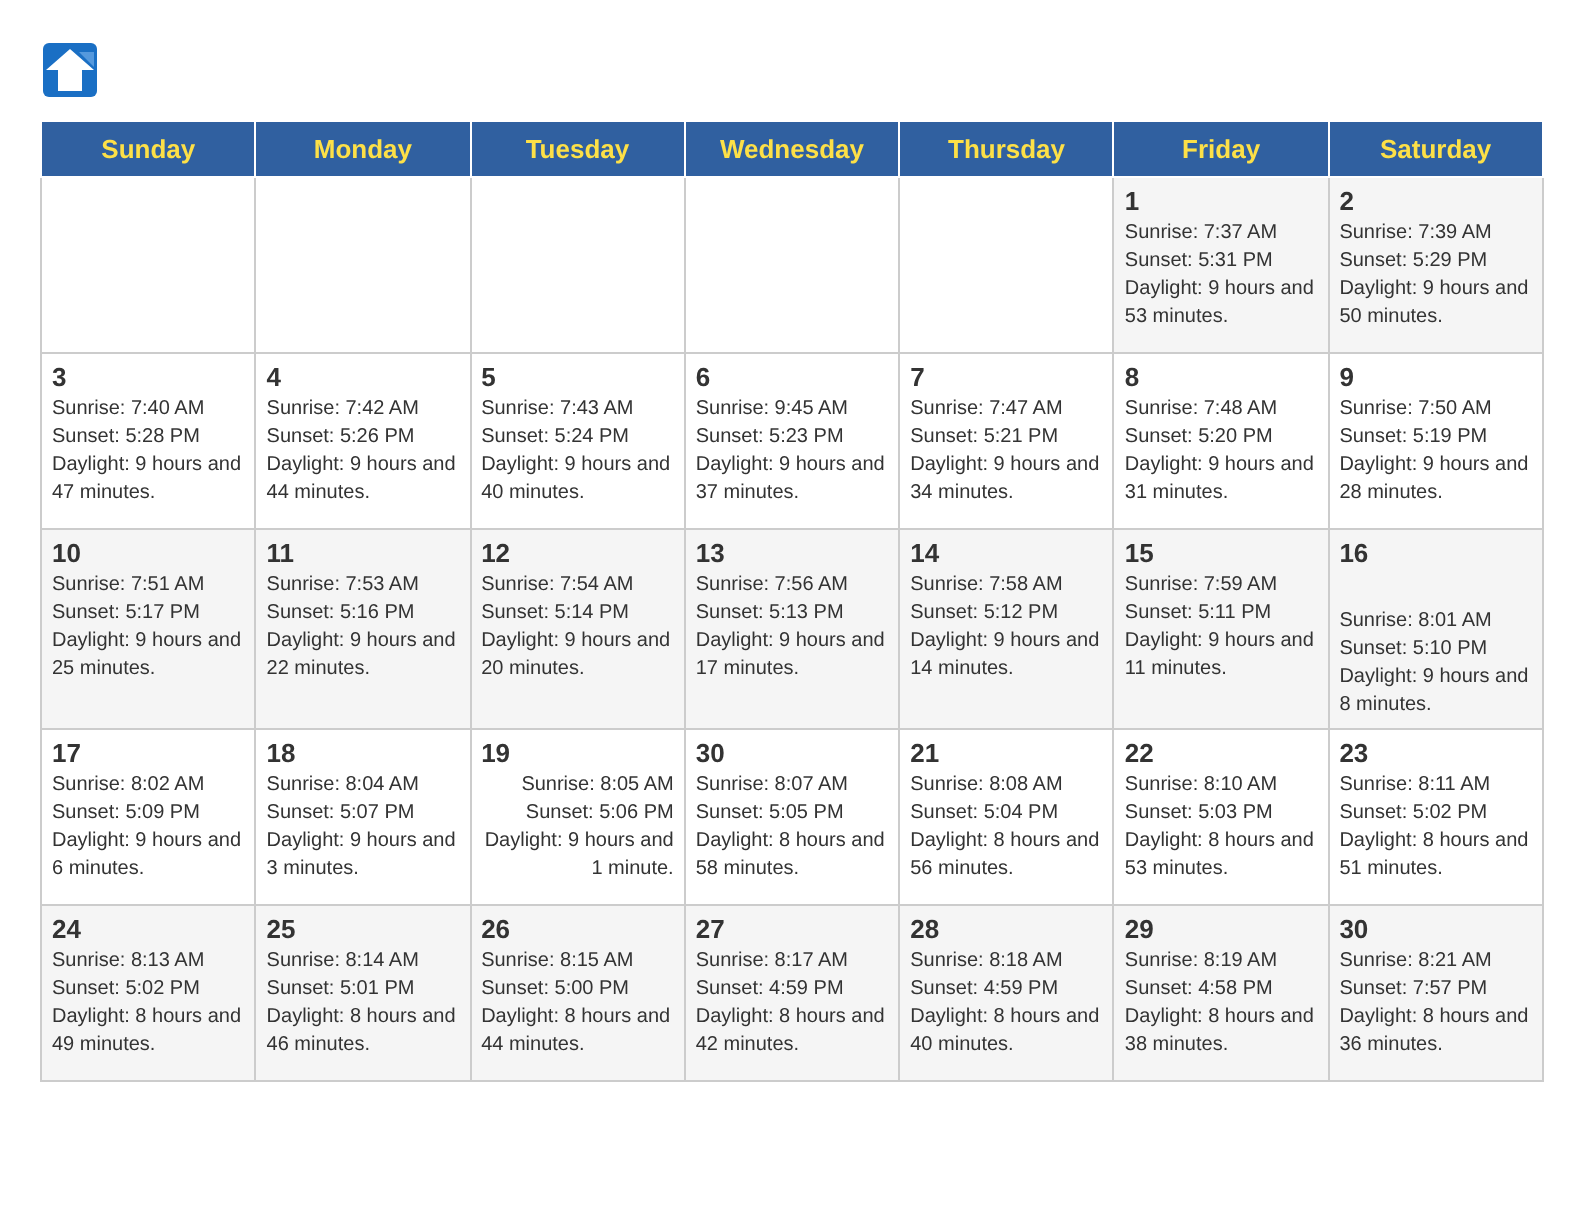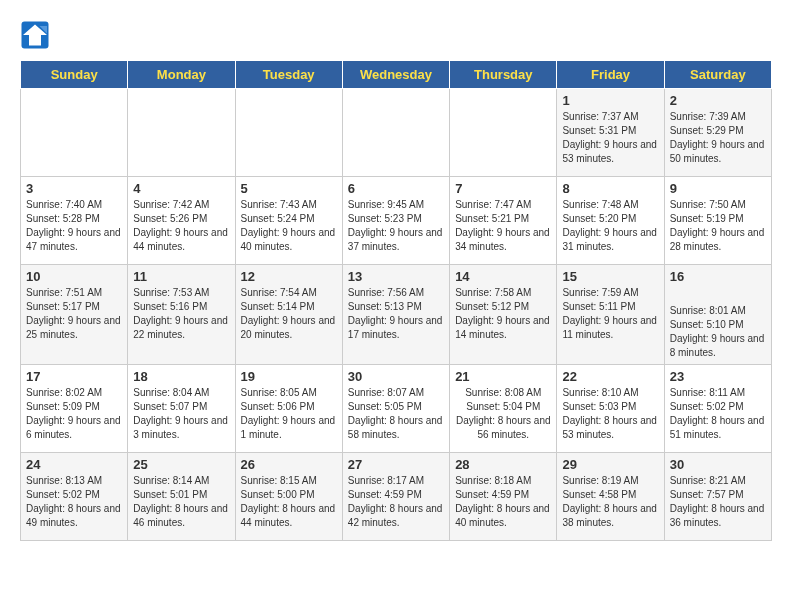--- a/index.html
+++ b/index.html
@@ -224,33 +224,33 @@
 Daylight: 9 hours and 6 minutes.</div>
         </td>
         <td>
           <div class="day-number">18</div>
           <div class="day-info" style="white-space: pre-line;">Sunrise: 8:04 AM
 Sunset: 5:07 PM
 Daylight: 9 hours and 3 minutes.</div>
         </td>
         <td>
           <div class="day-number">19</div>
-          <div class="day-info" style="white-space: pre-line;">Sunrise: 8:05 AM
+          <div class="day-info" style="white-space: pre-line; text-align: right;">Sunrise: 8:05 AM
 Sunset: 5:06 PM
 Daylight: 9 hours and 1 minute.</div>
         </td>
         <td>
           <div class="day-number">30</div>
           <div class="day-info" style="white-space: pre-line;">Sunrise: 8:07 AM
 Sunset: 5:05 PM
 Daylight: 8 hours and 58 minutes.</div>
         </td>
         <td>
           <div class="day-number">21</div>
-          <div class="day-info" style="white-space: pre-line; text-align: center;">Sunrise: 8:08 AM
+          <div class="day-info" style="white-space: pre-line;">Sunrise: 8:08 AM
 Sunset: 5:04 PM
 Daylight: 8 hours and 56 minutes.</div>
         </td>
         <td>
           <div class="day-number">22</div>
           <div class="day-info" style="white-space: pre-line;">Sunrise: 8:10 AM
 Sunset: 5:03 PM
 Daylight: 8 hours and 53 minutes.</div>
         </td>
         <td>

